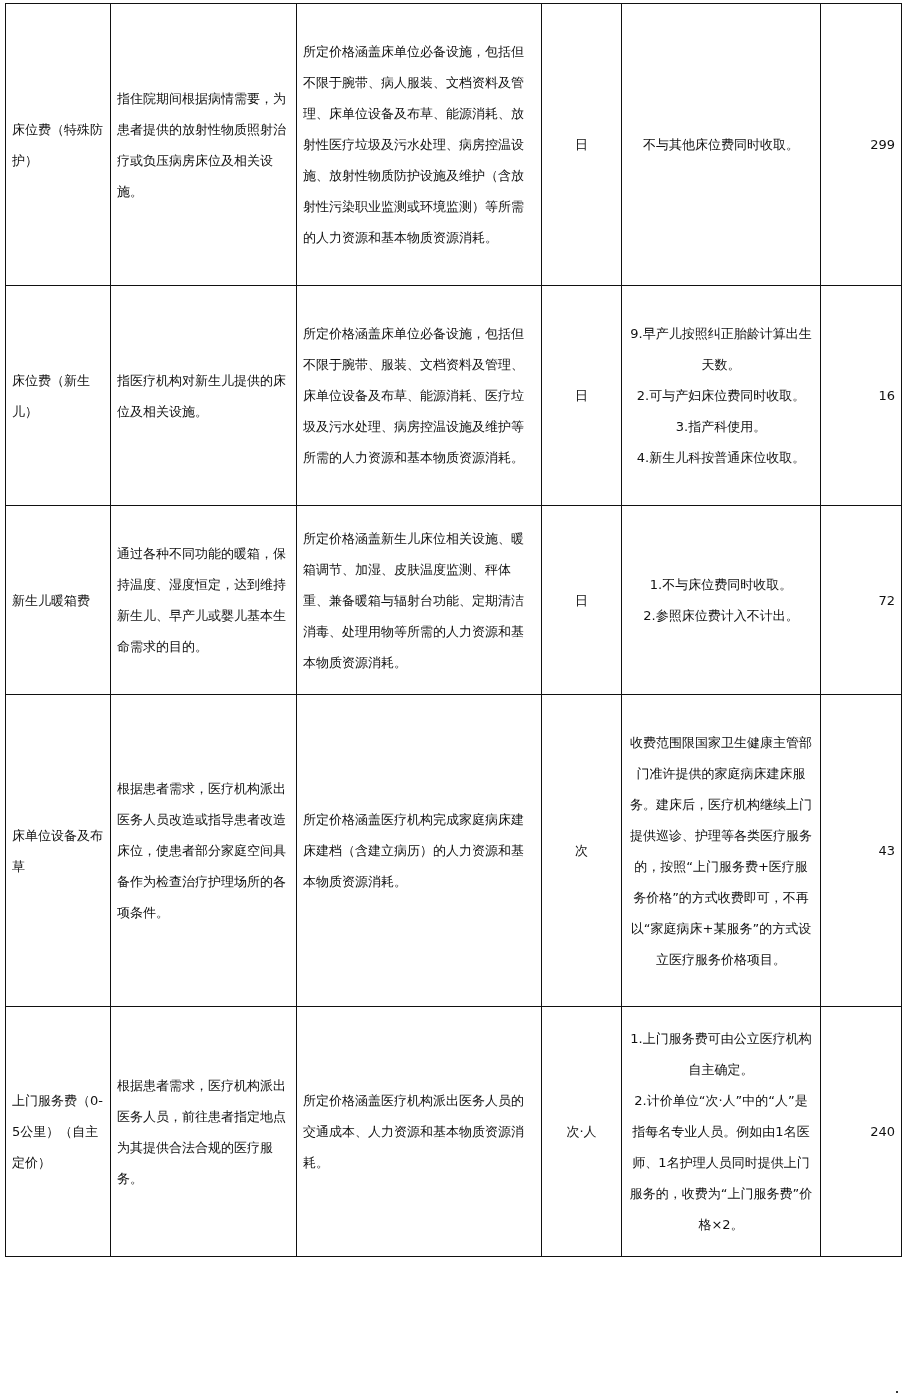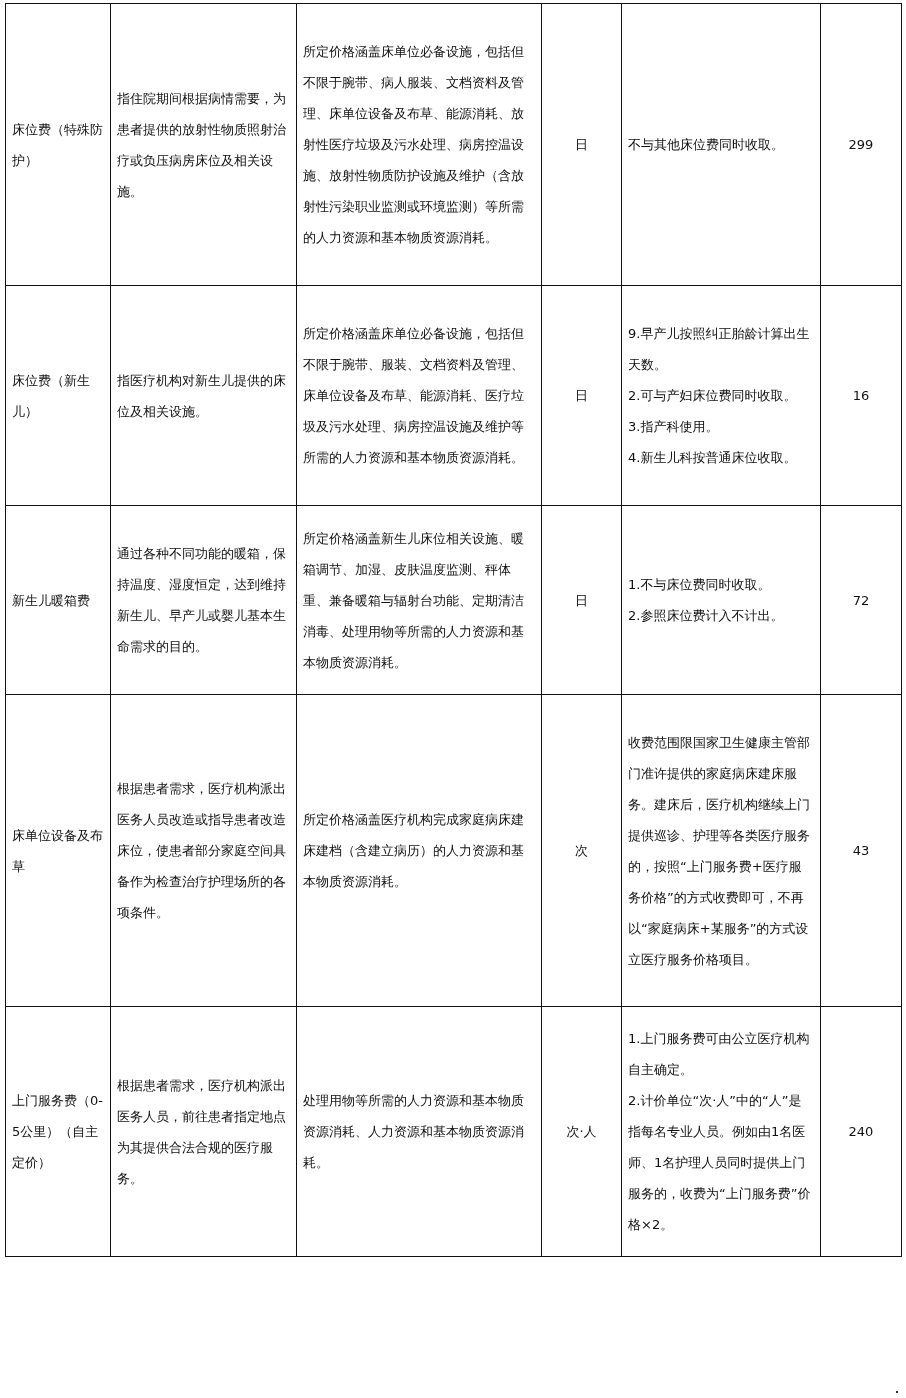--- a/index.html
+++ b/index.html
@@ -14,22 +14,22 @@
     padding: 0 6px;
     font-size: 13px;
     line-height: 31px;
     vertical-align: middle;
     word-break: break-all;
   }
   td.c-name { padding-left: 8px; }
   td.c-def { padding-left: 12px; padding-right: 10px; }
   td.c-content { padding-left: 12px; padding-right: 8px; }
   td.c-unit { text-align: center; }
-  td.c-note { padding-left: 10px; padding-right: 8px; }
-  td.c-price { text-align: center; font-size: 14px; }
+  td.c-note { padding-left: 10px; padding-right: 8px; text-align: center; }
+  td.c-price { text-align: right; font-size: 14px; }
   .note-line { display: block; }
   .dot { position: absolute; left: 896px; top: 1391px; width: 2px; height: 2px; background: #333; }
 </style>
 </head>
 <body>
 
 <table class="price-table">
   <colgroup>
     <col style="width:105px">
     <col style="width:186px">
@@ -79,21 +79,21 @@
       <td class="c-content">所定价格涵盖医疗机构完成家庭病床建床建档（含建立病历）的人力资源和基本物质资源消耗。</td>
       <td class="c-unit">次</td>
       <td class="c-note">
         <span class="note-line">收费范围限国家卫生健康主管部门准许提供的家庭病床建床服务。建床后，医疗机构继续上门提供巡诊、护理等各类医疗服务的，按照“上门服务费+医疗服务价格”的方式收费即可，不再以“家庭病床+某服务”的方式设立医疗服务价格项目。</span>
       </td>
       <td class="c-price">43</td>
     </tr>
     <tr style="height:250px">
       <td class="c-name">上门服务费（0-5公里）（自主定价）</td>
       <td class="c-def">根据患者需求，医疗机构派出医务人员，前往患者指定地点为其提供合法合规的医疗服务。</td>
-      <td class="c-content">处理用物等所需的人力资源和基本物质资源消耗、人力资源和基本物质资源消耗。</td>
+      <td class="c-content">所定价格涵盖医疗机构派出医务人员的交通成本、人力资源和基本物质资源消耗。</td>
       <td class="c-unit">次·人</td>
       <td class="c-note">
         <span class="note-line">1.上门服务费可由公立医疗机构自主确定。</span>
         <span class="note-line">2.计价单位“次·人”中的“人”是指每名专业人员。例如由1名医师、1名护理人员同时提供上门服务的，收费为“上门服务费”价格×2。</span>
       </td>
       <td class="c-price">240</td>
     </tr>
   </tbody>
 </table>
 

